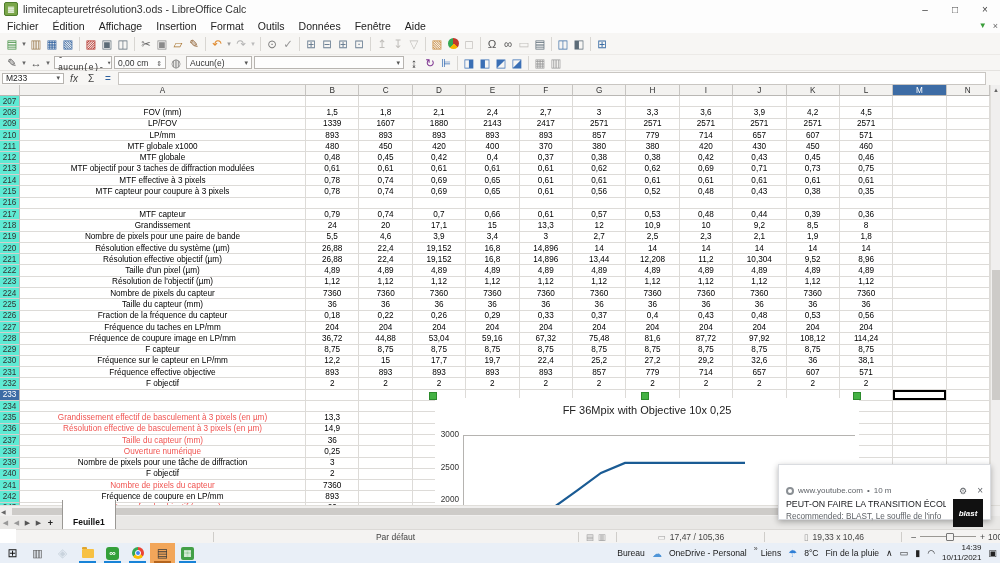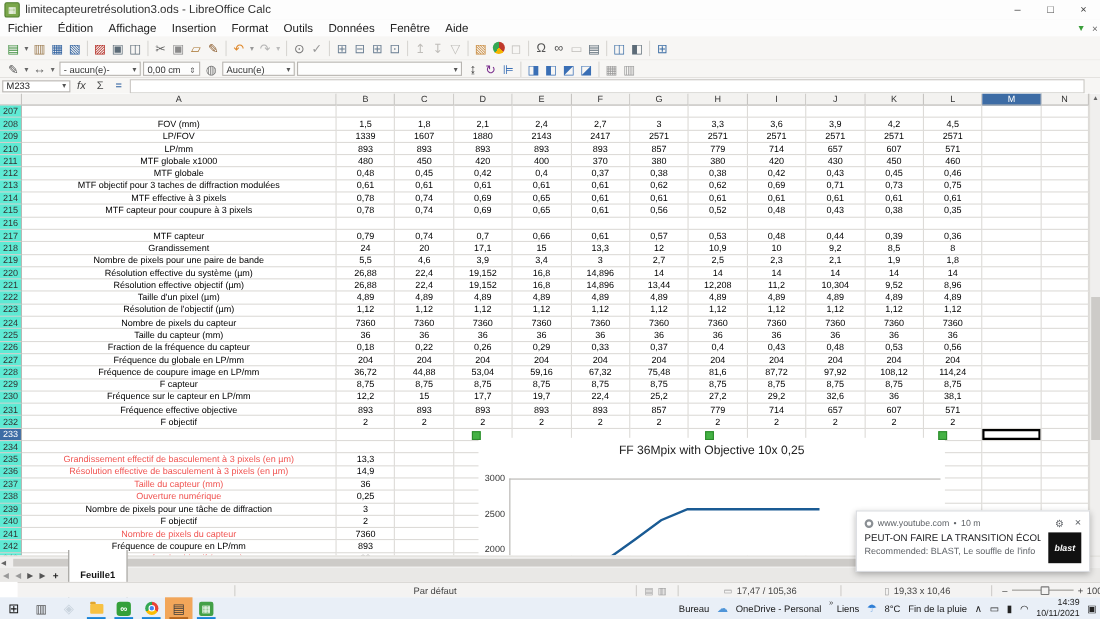--- a/index.html
+++ b/index.html
@@ -75,21 +75,21 @@
             display:flex;align-items:center;font-weight:bold;font-size:8.5px;color:#111;}
   .statusbar{position:absolute;left:16px;top:529px;width:1000px;height:14px;background:#f4f3f2;border-top:1px solid #dbd9d6;
              box-sizing:border-box;font-size:8.5px;color:#444;}
   .ssep{position:absolute;top:2px;width:1px;height:10px;background:#cfcdca;}
   .sseg{position:absolute;top:0;height:13px;display:flex;align-items:center;justify-content:center;gap:4px;}
   .zoomline{width:56px;height:1px;background:#9a9894;position:relative;}
   .zoomknob{position:absolute;top:-3px;left:26px;width:6px;height:6px;border:1px solid #777;background:#f4f3f2;border-radius:1px;}
   
   .popup{position:absolute;left:778px;top:464px;width:213px;height:56px;background:#fff;
          border:1px solid #dadce0;box-shadow:0 2px 6px rgba(0,0,0,.3);z-index:60;
-         padding:5px 7px;box-sizing:border-box;}
+         padding:20px 7px;box-sizing:border-box;}
   .pophead{display:flex;align-items:center;font-size:8px;color:#5f6368;gap:4px;}
   .chromeico{width:8px;height:8px;border-radius:50%;border:2px solid #8a8f94;box-sizing:border-box;}
   .popgear{margin-left:auto;font-size:9px;color:#5f6368;}
   .popclose{font-size:10px;color:#5f6368;margin-left:6px;}
   .popbody{display:flex;margin-top:3px;gap:6px;}
   .poptitle{font-size:8.8px;color:#202124;white-space:nowrap;overflow:hidden;max-width:160px;}
   .popsub{font-size:8.2px;color:#5f6368;margin-top:3px;white-space:nowrap;overflow:hidden;max-width:160px;}
   .popthumb{width:30px;height:28px;background:#111;color:#fff;font-style:italic;font-weight:bold;
             font-size:8px;display:flex;align-items:center;justify-content:center;flex-shrink:0;}
   
@@ -187,21 +187,21 @@
       <span class="tbi" style="color: rgb(60, 110, 165);">⊞</span>
     </div>
 
   <div class="tb2">
     <span id="tb2a" style="display:flex;align-items:center;">
         <span class="tbi" style="color: rgb(85, 85, 85);">✎</span>
         <span class="tbi sm" style="color: rgb(102, 102, 102);">▾</span>
         <span class="tbi" style="color: rgb(85, 85, 85);">↔</span>
         <span class="tbi sm" style="color: rgb(102, 102, 102);">▾</span>
       </span>
-    <div class="sel" style="width:74px;">
+    <div class="sel" style="width:58px;font-family:Liberation Mono, monospace;">
       <span>- aucun(e)-</span>
         <span class="ar">▾</span>
     </div>
     <div class="sel" style="width:52px;align-items:flex-end;">
       <span>0,00 cm</span>
         <span class="ar">⇕</span>
     </div>
     <span id="tb2b" style="display:flex;align-items:center;">
         <span class="tbi" style="color: rgb(119, 119, 119);">◍</span>
       </span>
@@ -552,21 +552,21 @@
         <div class="cell">0,33</div>
         <div class="cell">0,37</div>
         <div class="cell">0,4</div>
         <div class="cell">0,43</div>
         <div class="cell">0,48</div>
         <div class="cell">0,53</div>
         <div class="cell">0,56</div>
         <div class="cell"></div>
         <div class="cell"></div>
         <div class="rh">227</div>
-        <div class="cell">Fréquence du globale en LP/mm</div>
+        <div class="cell">Fréquence du taches en LP/mm</div>
         <div class="cell">204</div>
         <div class="cell">204</div>
         <div class="cell">204</div>
         <div class="cell">204</div>
         <div class="cell">204</div>
         <div class="cell">204</div>
         <div class="cell">204</div>
         <div class="cell">204</div>
         <div class="cell">204</div>
         <div class="cell">204</div>

